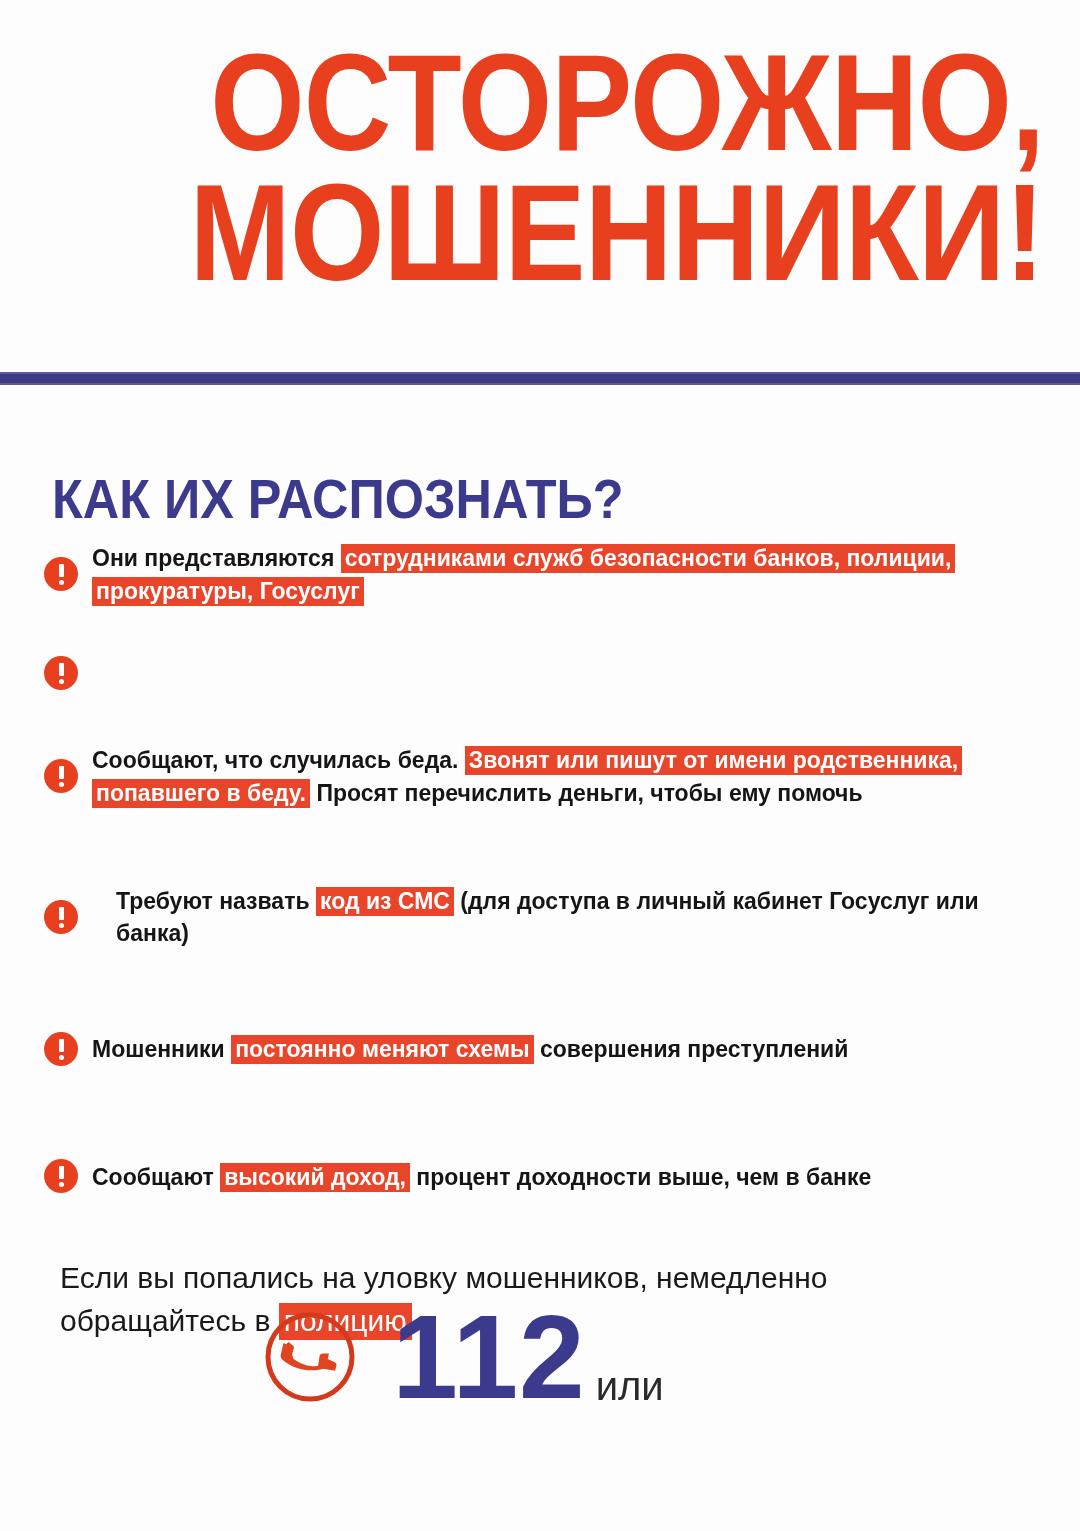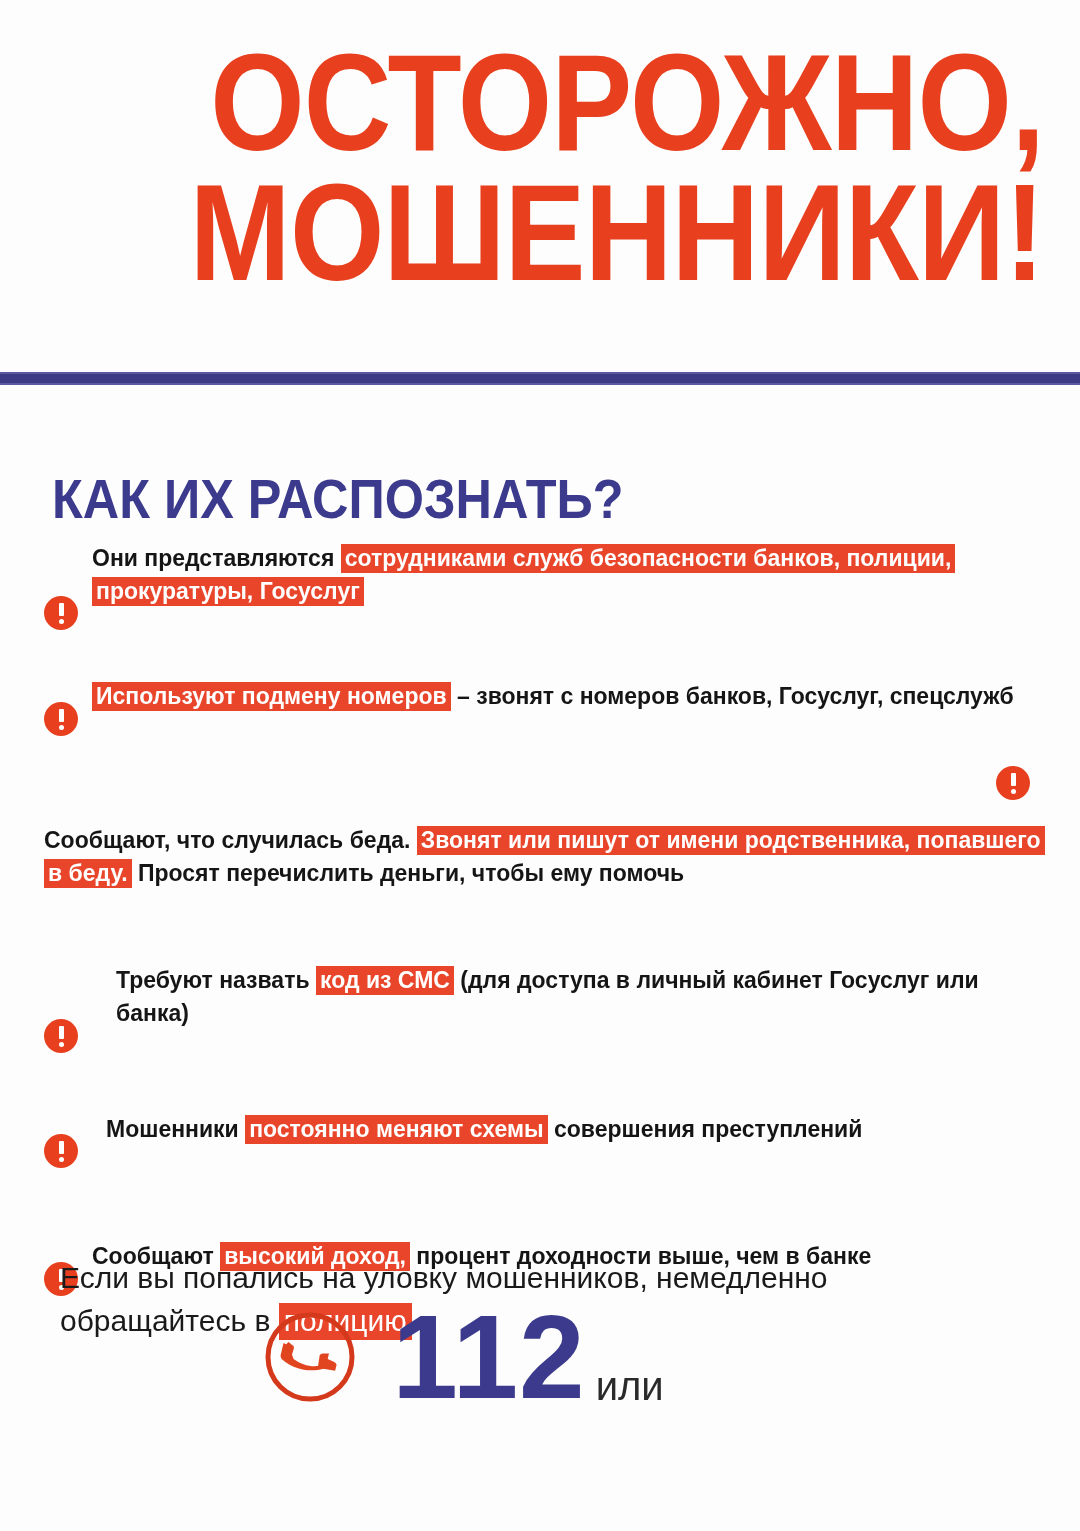--- a/index.html
+++ b/index.html
@@ -73,21 +73,21 @@
 
   
   .bullet-list {
     position: absolute;
     top: 518px;
     left: 44px;
     width: 1000px;
   }
   .bullet-row {
     display: flex;
-    align-items: flex-end;
+    align-items: center;
     margin-bottom: 22px;
   }
   .bullet-icon {
     flex: 0 0 auto;
     width: 34px;
     height: 34px;
     border-radius: 50%;
     background: #e8401f;
     position: relative;
     margin-right: 14px;
@@ -127,23 +127,23 @@
     color: #ffffff;
     padding: 1px 4px 2px 4px;
     box-decoration-break: clone;
     -webkit-box-decoration-break: clone;
   }
 
   
   .bullet-row.b1 { margin-bottom: 26px; }
   .bullet-row.b2 { margin-bottom: 30px; }
   .bullet-row.b3 { margin-bottom: 28px; }
-  .bullet-row.b4 { margin-bottom: 28px; flex-direction: column; }
+  .bullet-row.b4 { margin-bottom: 28px; }
   .bullet-row.b5 { margin-bottom: 36px; gap: 24px; }
-  .bullet-row.b6 { margin-bottom: 48px; gap: 14px; }
+  .bullet-row.b6 { margin-bottom: 48px; }
   .bullet-row.b7 { margin-bottom: 0; }
 
   .bullet-row.single .bullet-icon { margin-top: 0px; }
 
   
   .closing-note {
     position: absolute;
     top: 1226px;
     left: 60px;
     width: 940px;
@@ -204,21 +204,20 @@
 
 <section class="bullet-list">
 
   <div class="bullet-row b1">
     <span class="bullet-icon"></span>
     <p class="bullet-text"><span>Они представляются </span><span class="hl">сотрудниками служб безопасности банков, полиции, прокуратуры, Госуслуг</span></p>
   </div>
 
   <div class="bullet-row b2">
     <span class="bullet-icon"></span>
-    <p class="bullet-text"><span class="hl">Используют подмену номеров</span><span> – звонят с номеров банков, Госуслуг, спецслужб</span></p>
   </div>
 
 
   <div class="bullet-row b4">
     <span class="bullet-icon"></span>
     <p class="bullet-text"><span>Сообщают, что случилась беда. </span><span class="hl">Звонят или пишут от имени родственника, попавшего в беду.</span><span> Просят перечислить деньги, чтобы ему помочь</span></p>
   </div>
 
   <div class="bullet-row b5">
     <span class="bullet-icon"></span>

